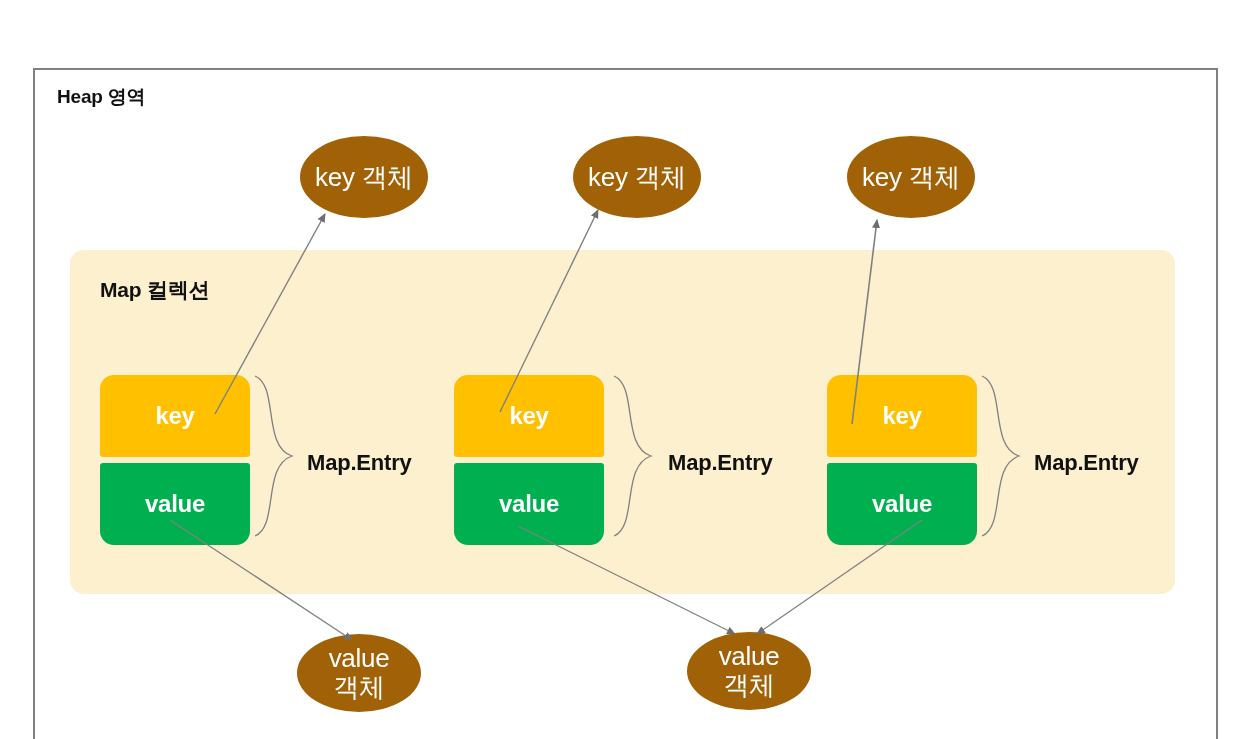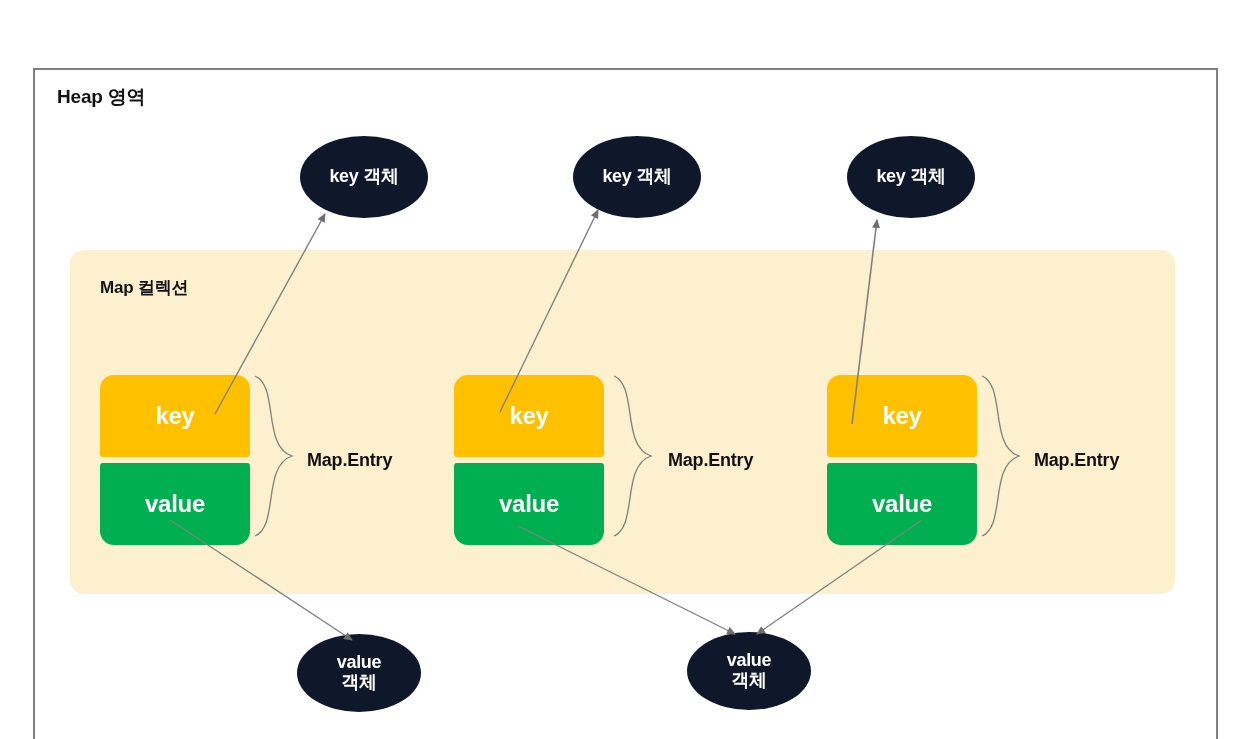--- a/index.html
+++ b/index.html
@@ -53,21 +53,21 @@
     top: 208px;
     width: 1105px;
     height: 344px;
     background: #fdf0ce;
     border-radius: 14px;
   }
   .map-title {
     position: absolute;
     left: 100px;
     top: 234px;
-    font-size: 17px;
+    font-size: 21px;
     font-weight: bold;
     color: #111111;
     letter-spacing: -0.2px;
     white-space: nowrap;
   }
 
   
   .kv-box {
     position: absolute;
     width: 150px;
@@ -86,39 +86,39 @@
     border-radius: 14px 14px 3px 3px;
   }
   .kv-box.value {
     background: #00b050;
     border-radius: 3px 3px 14px 14px;
   }
 
   
   .entry-label {
     position: absolute;
-    font-size: 18px;
+    font-size: 22px;
     font-weight: bold;
     color: #111111;
     white-space: nowrap;
     letter-spacing: -0.2px;
   }
 
   
   .obj-ellipse {
     position: absolute;
-    background: #0f172a;
+    background: #a16207;
     border-radius: 50%;
     display: flex;
     align-items: center;
     justify-content: center;
     text-align: center;
     color: #ffffff;
-    font-weight: bold;
-    font-size: 18px;
+    font-weight: normal;
+    font-size: 26px;
     line-height: 1.1;
     letter-spacing: -0.3px;
     box-sizing: border-box;
   }
   .obj-ellipse.key-obj {
     width: 128px;
     height: 82px;
   }
   .obj-ellipse.value-obj {
     width: 124px;

